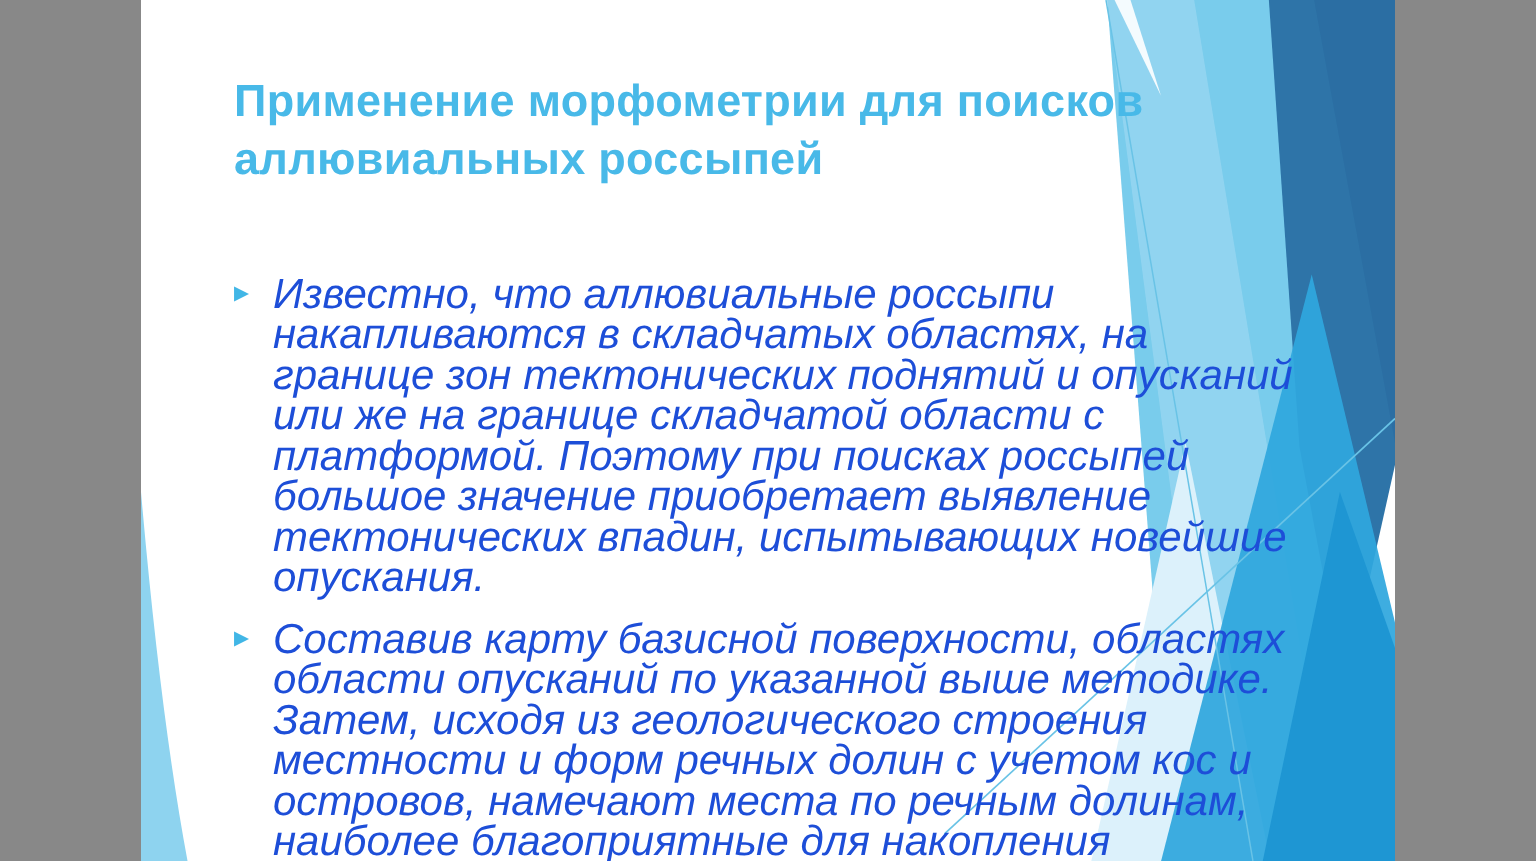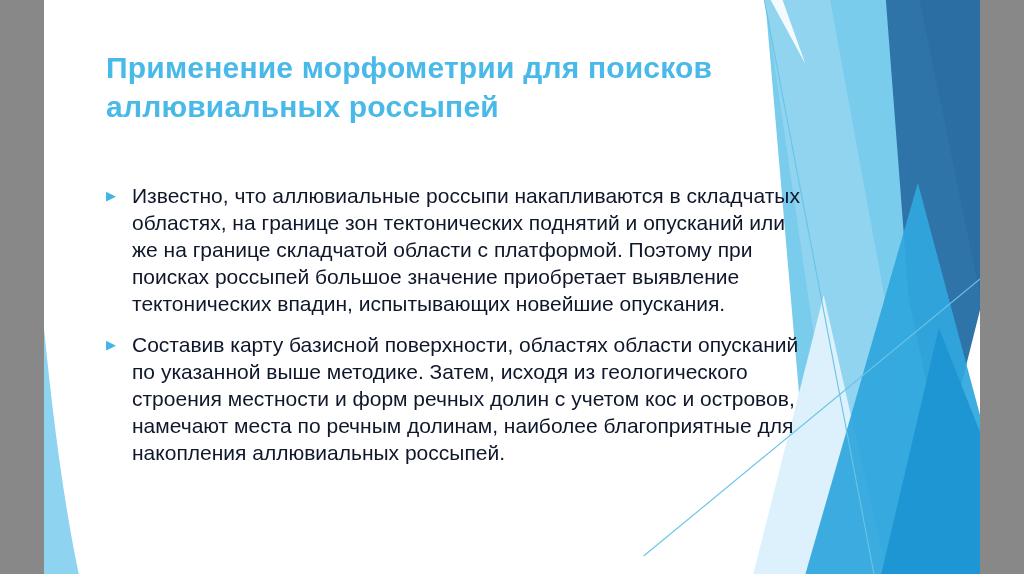--- a/index.html
+++ b/index.html
@@ -1,18 +1,18 @@
 <!DOCTYPE html>
 <html><head>
 <meta charset="utf-8">
 <style>
   html,body{margin:0;padding:0;background:#888;}
   .slide{
     position:relative;
-    width:936px;height:574px;
+    width:836px;height:574px;
     background:#ffffff;
     overflow:hidden;
     font-family:"Liberation Sans", sans-serif;
     margin:0 auto;
   }
   .deco{
     position:absolute;inset:0;width:100%;height:100%;
     pointer-events:none;
   }
   .title{
@@ -41,24 +41,25 @@
   .marker{
     flex:0 0 auto;
     font-family:"DejaVu Sans", sans-serif;
     font-size:13px;
     line-height:13px;
     color:#41B6E6;
     margin:7px 16px 0 0;
   }
   .btext{
     flex:1 1 auto;
-    font-size:21px;
+    font-size:28px;
     line-height:27px;
-    color:#0f172a;
+    color:#1d4ed8;
     max-width:690px;
+    font-style:italic;
   }
 </style>
 </head>
 <body>
 
 <div class="slide">
 
   <svg class="deco" viewBox="0 0 1024 574" preserveAspectRatio="none" aria-hidden="true">
 
     <polygon points="789,0 933,0 1013,574 843,574" fill="#79CCEC"></polygon>

